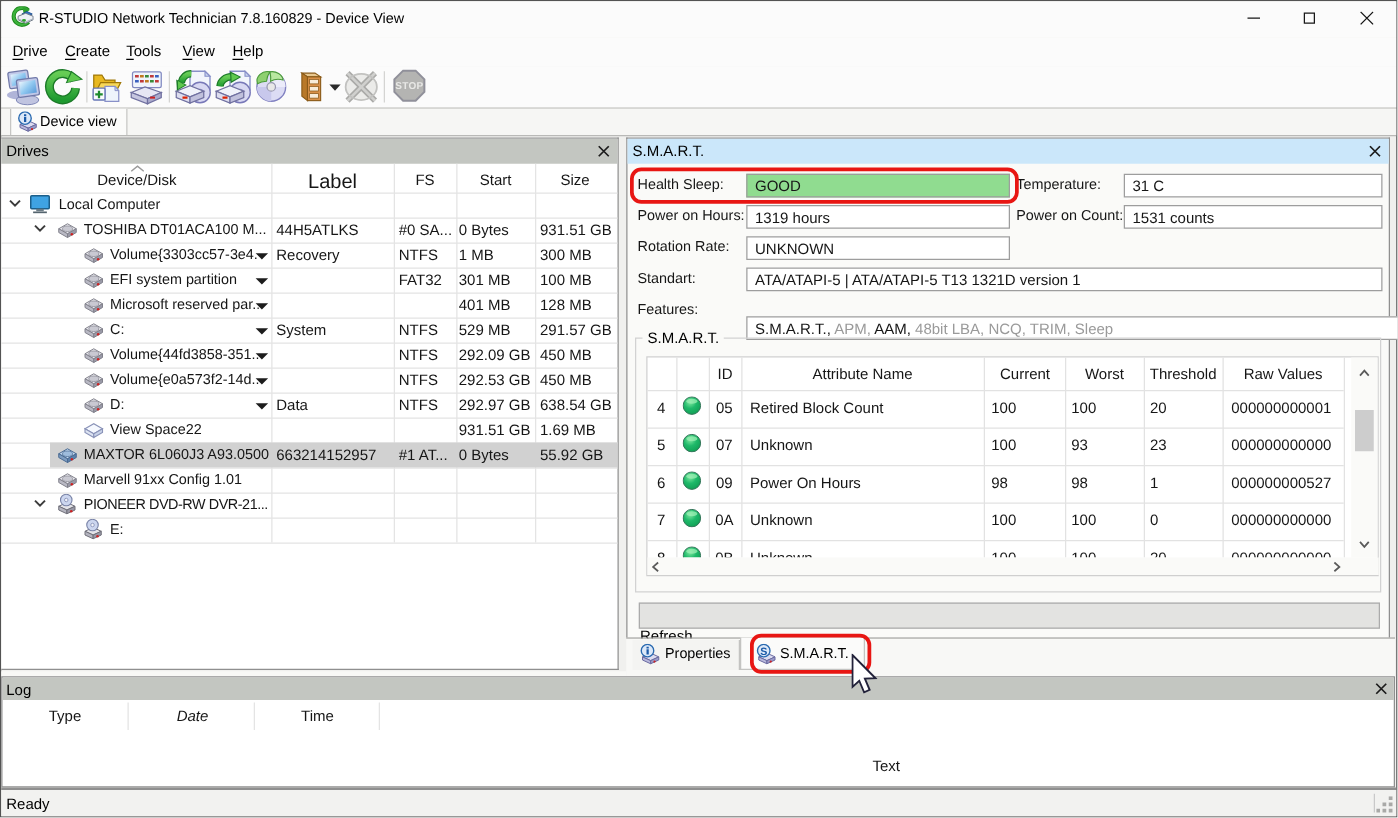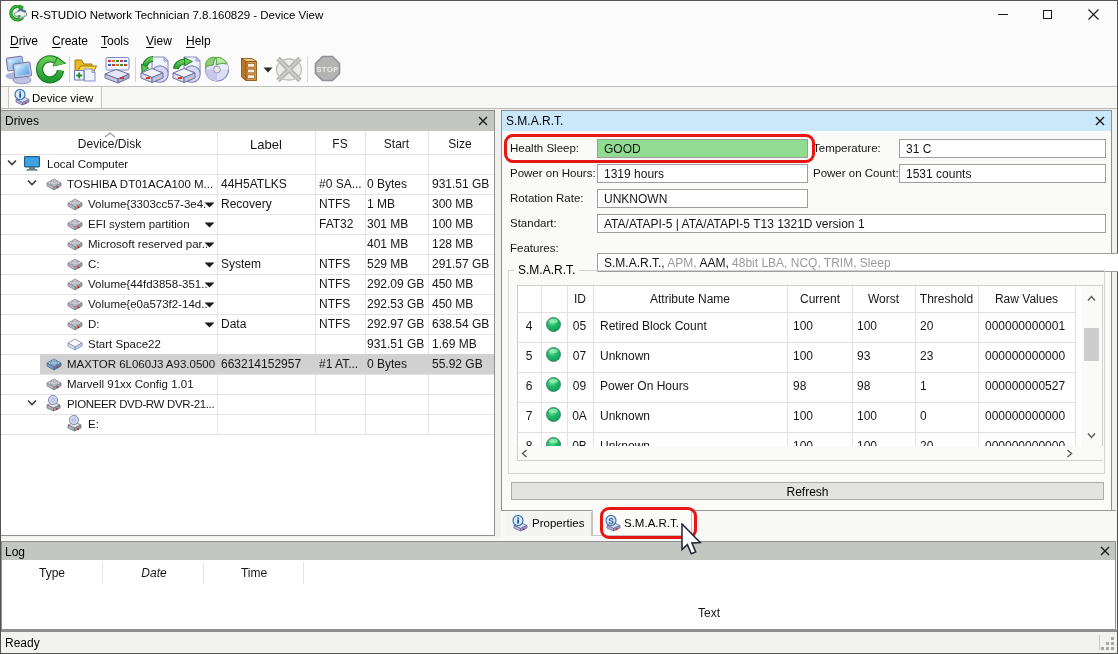--- a/index.html
+++ b/index.html
@@ -245,21 +245,21 @@
 <div class="r" style="left:32px;top:92px;font-size:11.5px;">Device view</div>
 
 <div class="r" style="left:1px;top:110px;width:494px;height:426px;background:#fff;border-right:1px solid #8f8f8f;border-top:1px solid #8f8f8f;border-bottom:1px solid #8f8f8f;"></div>
 <div class="r cap" style="left:1px;top:111px;width:493px;height:20px;"></div>
 <div class="r" style="left:5px;top:114px;font-size:12px;">Drives</div>
 <svg class="r" style="left:478px;top:116px;" width="10" height="10" viewBox="0 0 10 10">
     <path d="M1 1 L9 9 M9 1 L1 9" stroke="#1c1c1c" stroke-width="1.4"></path>
   </svg>
 
 <div class="cell" style="left:2px;top:137px;width:215px;text-align:center;font-size:12px;color:#161616;">Device/Disk</div>
-<div class="cell" style="left:217px;top:137px;width:98px;text-align:center;font-size:13px;color:#161616;">Label</div>
+<div class="cell" style="left:217px;top:137px;width:98px;text-align:center;font-size:16px;color:#161616;">Label</div>
 <div class="cell" style="left:315px;top:137px;width:50px;text-align:center;font-size:12px;color:#161616;">FS</div>
 <div class="cell" style="left:365px;top:137px;width:63px;text-align:center;font-size:12px;color:#161616;">Start</div>
 <div class="cell" style="left:428px;top:137px;width:64px;text-align:center;font-size:12px;color:#161616;">Size</div>
 <svg class="r" style="left:104px;top:132px;" width="12" height="6" viewBox="0 0 12 6">
     <path d="M1 5 L6 1 L11 5" fill="none" stroke="#9a9a9a" stroke-width="1.2"></path>
   </svg>
 
 <div class="vline" style="left:217px;top:131px;height:303px;"></div>
 <div class="vline" style="left:315px;top:131px;height:303px;"></div>
 <div class="vline" style="left:365px;top:131px;height:303px;"></div>
@@ -297,21 +297,21 @@
 
 <div class="cell c1" style="left:47px;top:158px;width:168px;">Local Computer</div>
 <div class="cell c1" style="left:67px;top:178px;width:148px;">TOSHIBA DT01ACA100 M...</div>
 <div class="cell c1" style="left:88px;top:198px;width:119px;">Volume{3303cc57-3e4..</div>
 <div class="cell c1" style="left:88px;top:218px;width:116px;">EFI system partition</div>
 <div class="cell c1" style="left:88px;top:238px;width:119px;">Microsoft reserved par..</div>
 <div class="cell c1" style="left:88px;top:258px;width:116px;">C:</div>
 <div class="cell c1" style="left:88px;top:278px;width:119px;">Volume{44fd3858-351..</div>
 <div class="cell c1" style="left:88px;top:298px;width:119px;">Volume{e0a573f2-14d..</div>
 <div class="cell c1" style="left:88px;top:318px;width:116px;">D:</div>
-<div class="cell c1" style="left:88px;top:338px;width:128px;">Start Space22</div>
+<div class="cell c1" style="left:88px;top:338px;width:128px;">View Space22</div>
 <div class="cell c1" style="left:67px;top:358px;width:150px;">MAXTOR 6L060J3 A93.0500</div>
 <div class="cell c1" style="left:67px;top:378px;width:148px;">Marvell 91xx Config 1.01</div>
 <div class="cell c1" style="left:67px;top:398px;width:150px;letter-spacing:-0.35px;">PIONEER DVD-RW DVR-21...</div>
 <div class="cell c1" style="left:88px;top:418px;width:116px;">E:</div>
 
 <svg class="r" style="left:204px;top:202px;" width="11" height="6" viewBox="0 0 11 6">
       <path d="M0.5 0.5 L10.5 0.5 L5.5 5.5 Z" fill="#1c1c1c"></path>
     </svg>
 <svg class="r" style="left:204px;top:222px;" width="11" height="6" viewBox="0 0 11 6">
       <path d="M0.5 0.5 L10.5 0.5 L5.5 5.5 Z" fill="#1c1c1c"></path>
@@ -539,21 +539,21 @@
 <div class="r" style="left:1081px;top:286px;width:21px;height:160px;background:#fafaf8;"></div>
 <svg class="r" style="left:1087px;top:295px;" width="9" height="7" viewBox="0 0 9 7">
       <path d="M1 5.5 L4.5 1.5 L8 5.5" fill="none" stroke="#5a5a5a" stroke-width="1.4"></path>
     </svg>
 <svg class="r" style="left:1087px;top:432px;" width="9" height="7" viewBox="0 0 9 7">
       <path d="M1 1.5 L4.5 5.5 L8 1.5" fill="none" stroke="#5a5a5a" stroke-width="1.4"></path>
     </svg>
 <div class="r" style="left:1084px;top:328px;width:15px;height:33px;background:#cdcdcd;"></div>
 </div>
 
-<div class="r" style="left:511px;top:482px;width:593px;height:18px;background:#e3e3e1;border:1px solid #ababab;text-align:center;font-size:12px;padding-top:2px;">Refresh</div>
+<div class="r" style="left:511px;top:482px;width:593px;height:18px;background:#e3e3e1;border:1px solid #ababab;font-size:12px;padding-top:19px;">Refresh</div>
 
 <div id="bottom-tabs">
 <div class="r" style="left:501px;top:510px;width:615px;height:1px;background:#9a9a98;"></div>
     <div class="r" style="left:501px;top:511px;width:615px;height:30px;background:#f8f8f6;"></div>
     <div class="r" style="left:1px;top:537px;width:500px;height:4px;background:#f8f8f6;"></div>
 <div class="r" style="left:506px;top:512px;width:86px;height:24px;background:#f4f4f2;border-right:1px solid #c3c3c1;"></div>
 <svg class="r" style="left:511px;top:515px;" width="17" height="17" viewBox="0 0 17 17">
       <use href="#infodisk"></use>
     </svg>
 <div class="r" style="left:532px;top:517px;font-size:11.5px;">Properties</div>

